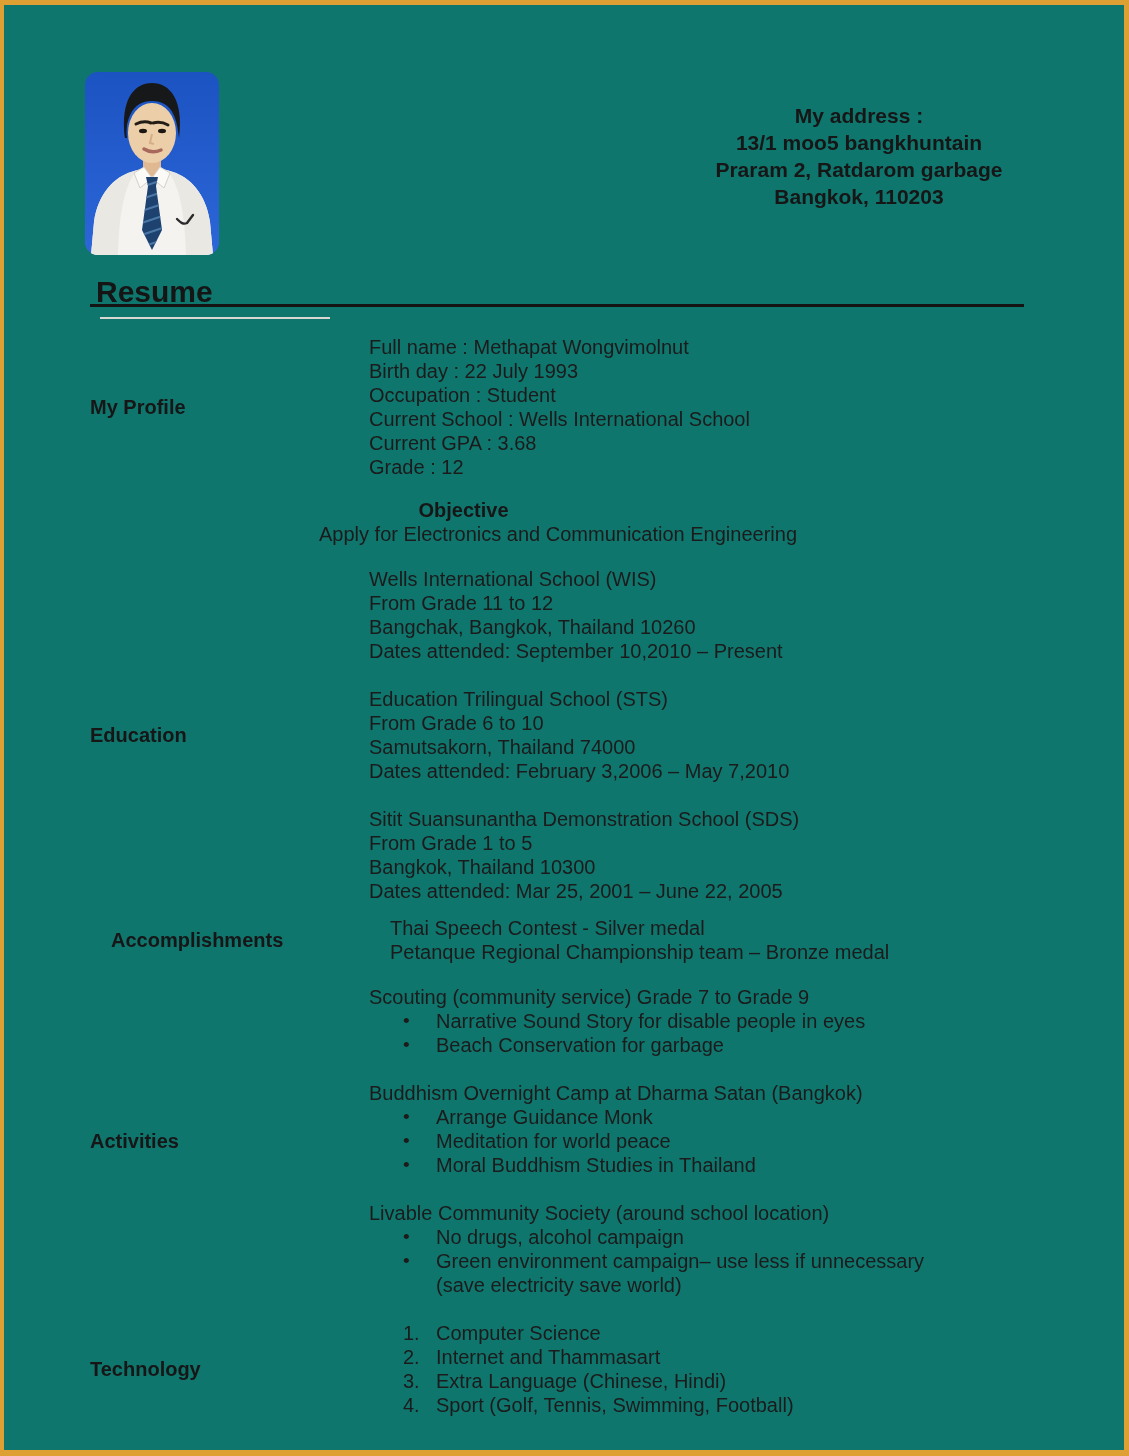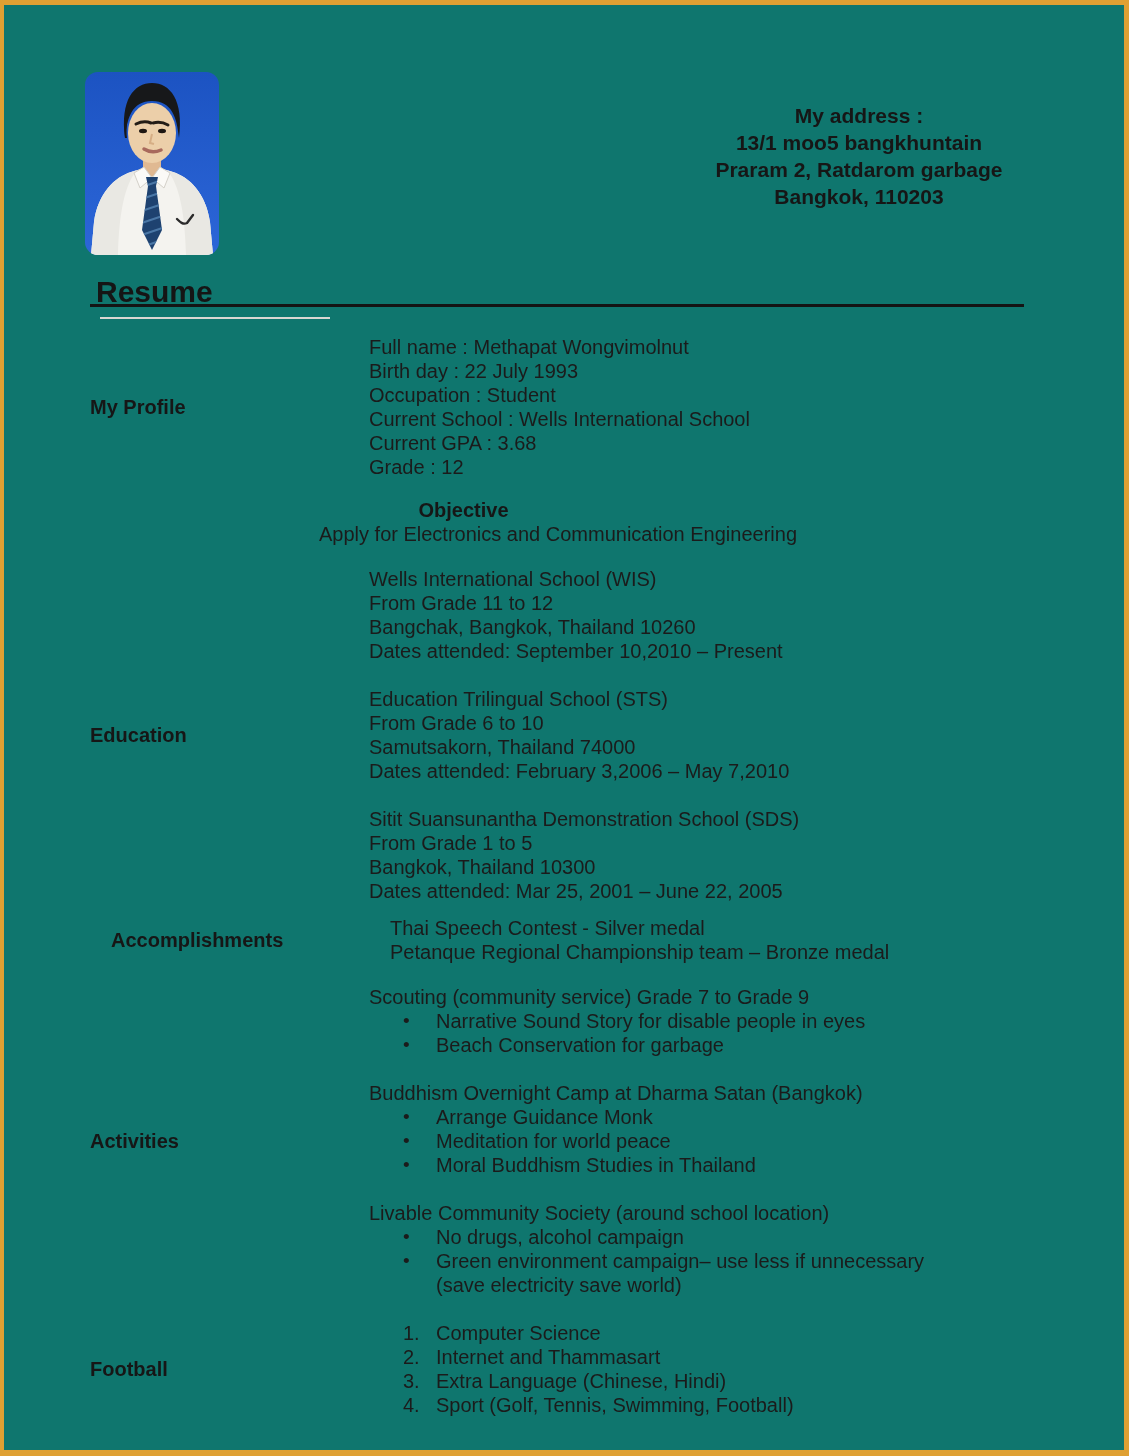--- a/index.html
+++ b/index.html
@@ -207,21 +207,21 @@
           <div class="b-row cont">
             <span class="dot"></span>
             <span class="line">(save electricity save world)</span>
           </div>
         </div>
 
       </div>
     </section>
 
     <section class="sec-interests">
-      <div class="label">Football</div>
+      <div class="label">Technology</div>
       <div class="col">
         <div class="n-row">
           <span class="num">1.</span>
           <span class="line">Computer Science</span>
         </div>
         <div class="n-row">
           <span class="num">2.</span>
           <span class="line">Internet and Thammasart</span>
         </div>
         <div class="n-row">

